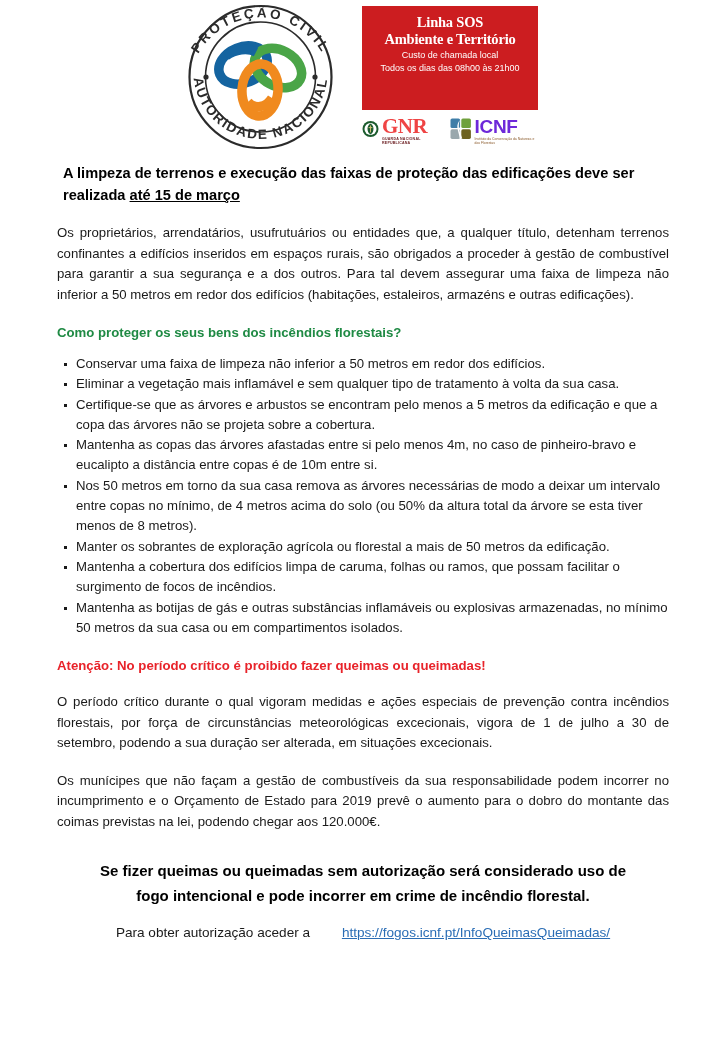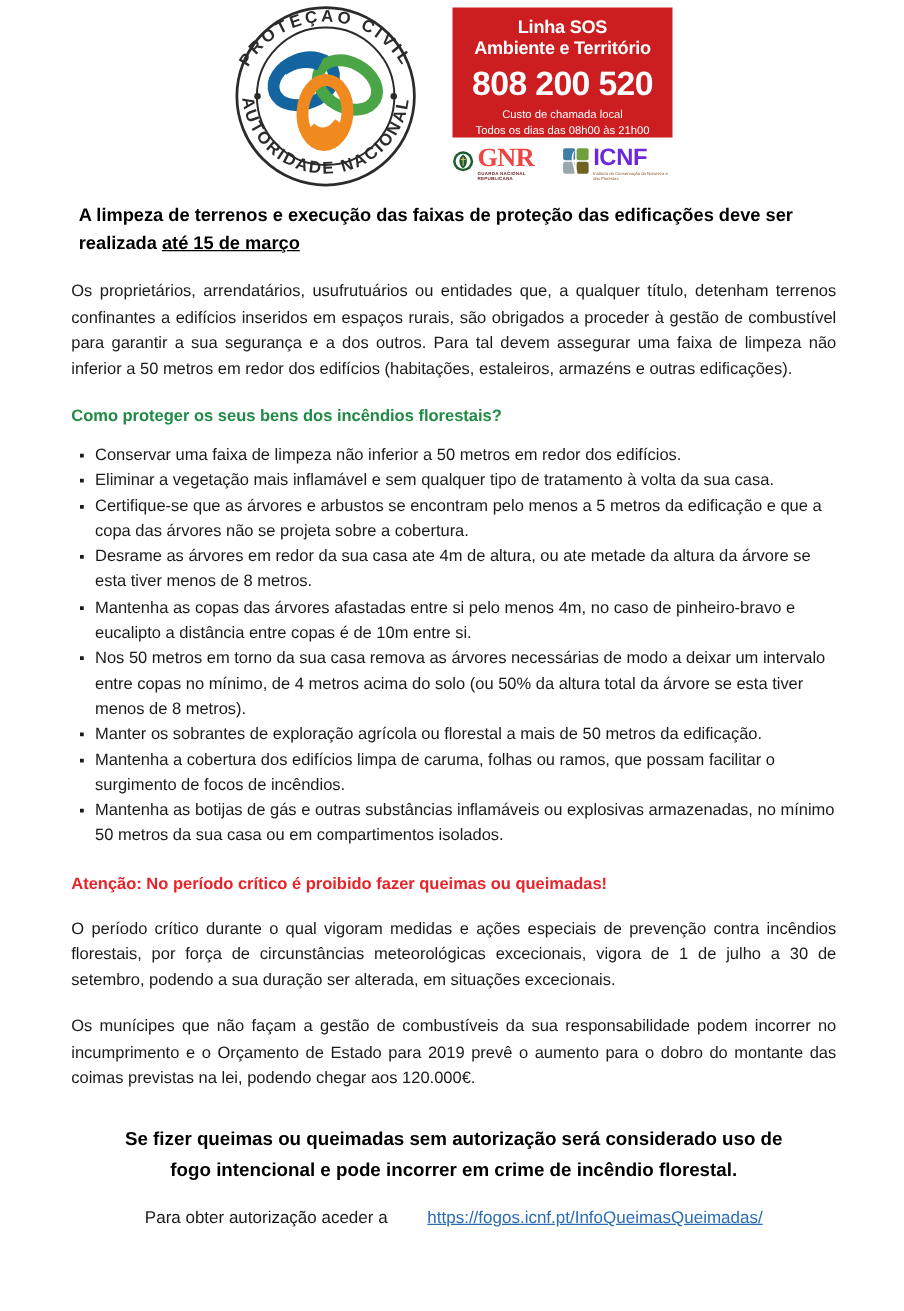--- a/index.html
+++ b/index.html
@@ -50,20 +50,21 @@
     text-align: center;
     padding: 8px 6px 9px 6px;
     box-sizing: border-box;
     height: 104px;
   }
   .sos-title {
     font-size: 14.5px;
     font-weight: bold;
     line-height: 17px;
     letter-spacing: -0.2px;
+    font-family: Liberation Serif, serif;
   }
   .sos-number {
     font-size: 27px;
     font-weight: bold;
     line-height: 34px;
     letter-spacing: -0.5px;
     margin-top: 2px;
   }
   .sos-note {
     font-size: 9px;
@@ -240,21 +241,20 @@
         </g>
       </svg>
     </div>
 
     <div class="sos-block">
       <div class="sos-box">
         <div class="sos-title">
           <div>Linha SOS</div>
           <div>Ambiente e Território</div>
         </div>
-        <div class="sos-number">808 200 520</div>
         <div class="sos-note">Custo de chamada local</div>
         <div class="sos-note">Todos os dias das 08h00 às 21h00</div>
       </div>
     </div>
 
     <div class="partner-logos">
       <div class="logo-unit">
         <span>
           <svg width="17" height="18" viewBox="0 0 17 18" aria-hidden="true">
             <circle cx="8.5" cy="9" r="8" fill="#1c5c2e"></circle>
@@ -292,21 +292,20 @@
     <h1 class="doc-title"><span>A limpeza de terrenos e execução das faixas de proteção das edificações deve ser realizada </span><u>até 15 de março</u></h1>
 
     <p class="body-text">Os proprietários, arrendatários, usufrutuários ou entidades que, a qualquer título, detenham terrenos confinantes a edifícios inseridos em espaços rurais, são obrigados a proceder à gestão de combustível para garantir a sua segurança e a dos outros. Para tal devem assegurar uma faixa de limpeza não inferior a 50 metros em redor dos edifícios (habitações, estaleiros, armazéns e outras edificações).</p>
 
     <h2 class="section-green">Como proteger os seus bens dos incêndios florestais?</h2>
 
     <ul class="tips">
       <li>Conservar uma faixa de limpeza não inferior a 50 metros em redor dos edifícios.</li>
       <li>Eliminar a vegetação mais inflamável e sem qualquer tipo de tratamento à volta da sua casa.</li>
       <li>Certifique-se que as árvores e arbustos se encontram pelo menos a 5 metros da edificação e que a copa das árvores não se projeta sobre a cobertura.</li>
-      <li>Desrame as árvores em redor da sua casa ate 4m de altura, ou ate metade da altura da árvore se esta tiver menos de 8 metros.</li>
       <li>Mantenha as copas das árvores afastadas entre si pelo menos 4m, no caso de pinheiro-bravo e eucalipto a distância entre copas é de 10m entre si.</li>
       <li>Nos 50 metros em torno da sua casa remova as árvores necessárias de modo a deixar um intervalo entre copas no mínimo, de 4 metros acima do solo (ou 50% da altura total da árvore se esta tiver menos de 8 metros).</li>
       <li>Manter os sobrantes de exploração agrícola ou florestal a mais de 50 metros da edificação.</li>
       <li>Mantenha a cobertura dos edifícios limpa de caruma, folhas ou ramos, que possam facilitar o surgimento de focos de incêndios.</li>
       <li>Mantenha as botijas de gás e outras substâncias inflamáveis ou explosivas armazenadas, no mínimo 50 metros da sua casa ou em compartimentos isolados.</li>
     </ul>
 
 
     <p class="warn-red">Atenção: No período crítico é proibido fazer queimas ou queimadas!</p>
 

